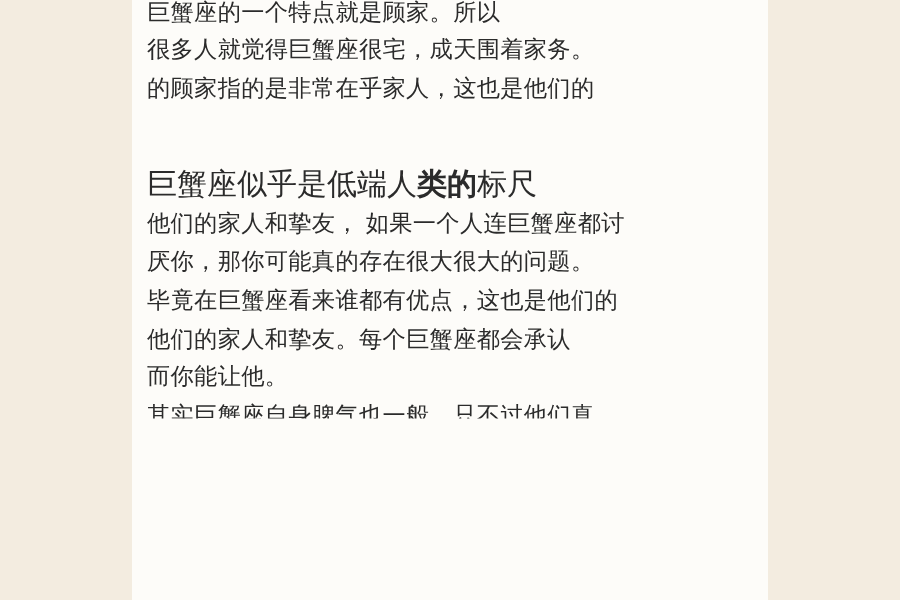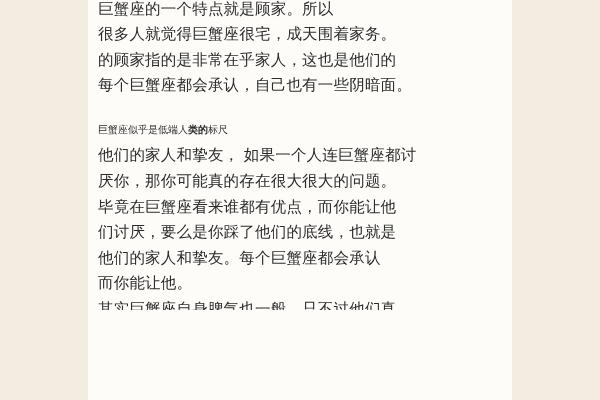--- a/index.html
+++ b/index.html
@@ -49,24 +49,25 @@
     overflow: hidden;
   }
   .line.clipped-bottom {
     height: 14px;
     overflow: hidden;
   }
   .spacer {
     height: 19px;
   }
   .heading {
-    font-size: 10px;
+    font-size: 20px;
     line-height: 25.6px;
     color: #2b2b2b;
     white-space: pre;
+    margin-top: 20px;
   }
   .heading .emph {
     font-weight: bold;
   }
   .left-edge, .right-edge {
     position: absolute;
     top: 0;
     height: 400px;
     width: 88px;
     background: #f3ece0;
@@ -80,30 +81,28 @@
 <div class="page">
   <div class="left-edge"></div>
   <div class="right-edge"></div>
 
   <div class="paper">
     <div class="text-block">
 
       <div class="line clipped-top">巨蟹座的一个特点就是顾家。所以</div>
       <div class="line">很多人就觉得巨蟹座很宅，成天围着家务。</div>
       <div class="line">的顾家指的是非常在乎家人，这也是他们的</div>
-      <div class="line">每个巨蟹座都会承认，自己也有一些阴暗面。</div>
 
       <div class="spacer"></div>
 
       <div class="heading"><span>巨蟹座似乎是低端人</span><span class="emph">类的</span><span>标尺</span></div>
 
       <div class="line">他们的家人和挚友， 如果一个人连巨蟹座都讨</div>
       <div class="line">厌你，那你可能真的存在很大很大的问题。</div>
-      <div class="line">毕竟在巨蟹座看来谁都有优点，而你能让他</div>
-      <div class="line">们讨厌，要么是你踩了他们的底线，也就是</div>
+      <div class="line">毕竟在巨蟹座看来谁都有优点，这也是他们的</div>
       <div class="line">他们的家人和挚友。每个巨蟹座都会承认</div>
       <div class="line">而你能让他。</div>
 
       <div class="line clipped-bottom">其实巨蟹座自身脾气也一般，只不过他们真</div>
 
     </div>
   </div>
 </div>
 
 </body></html>

